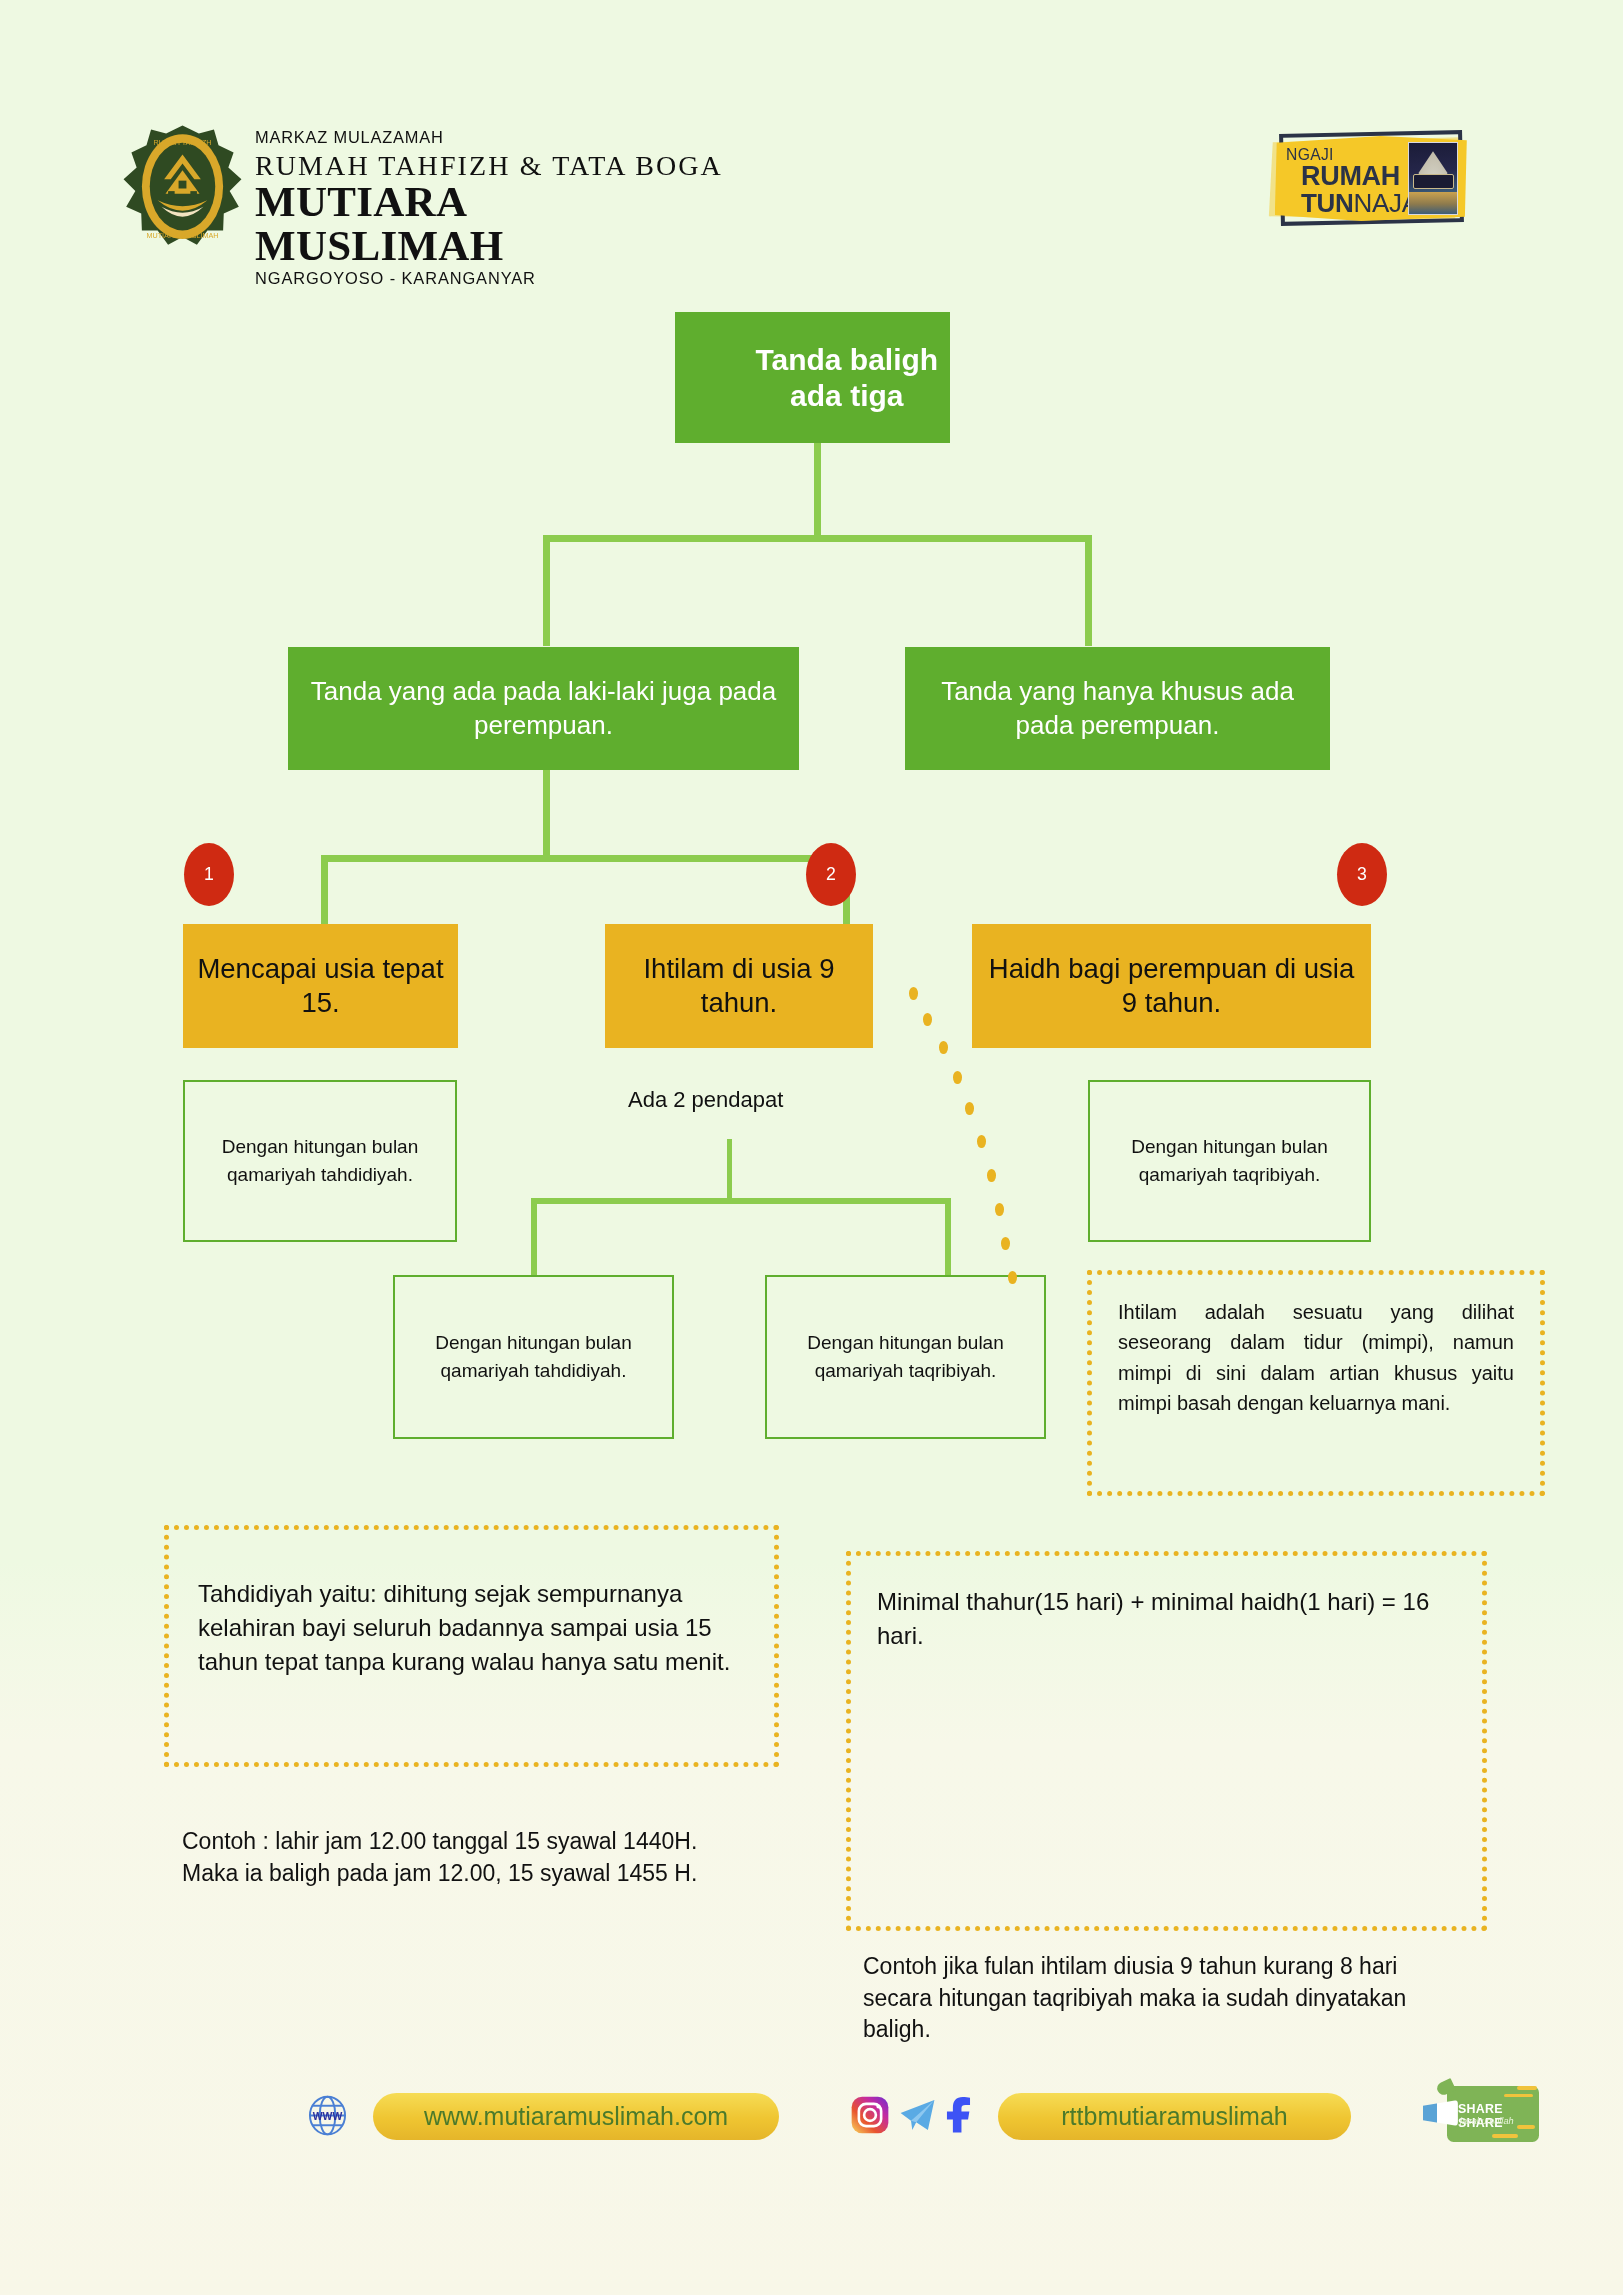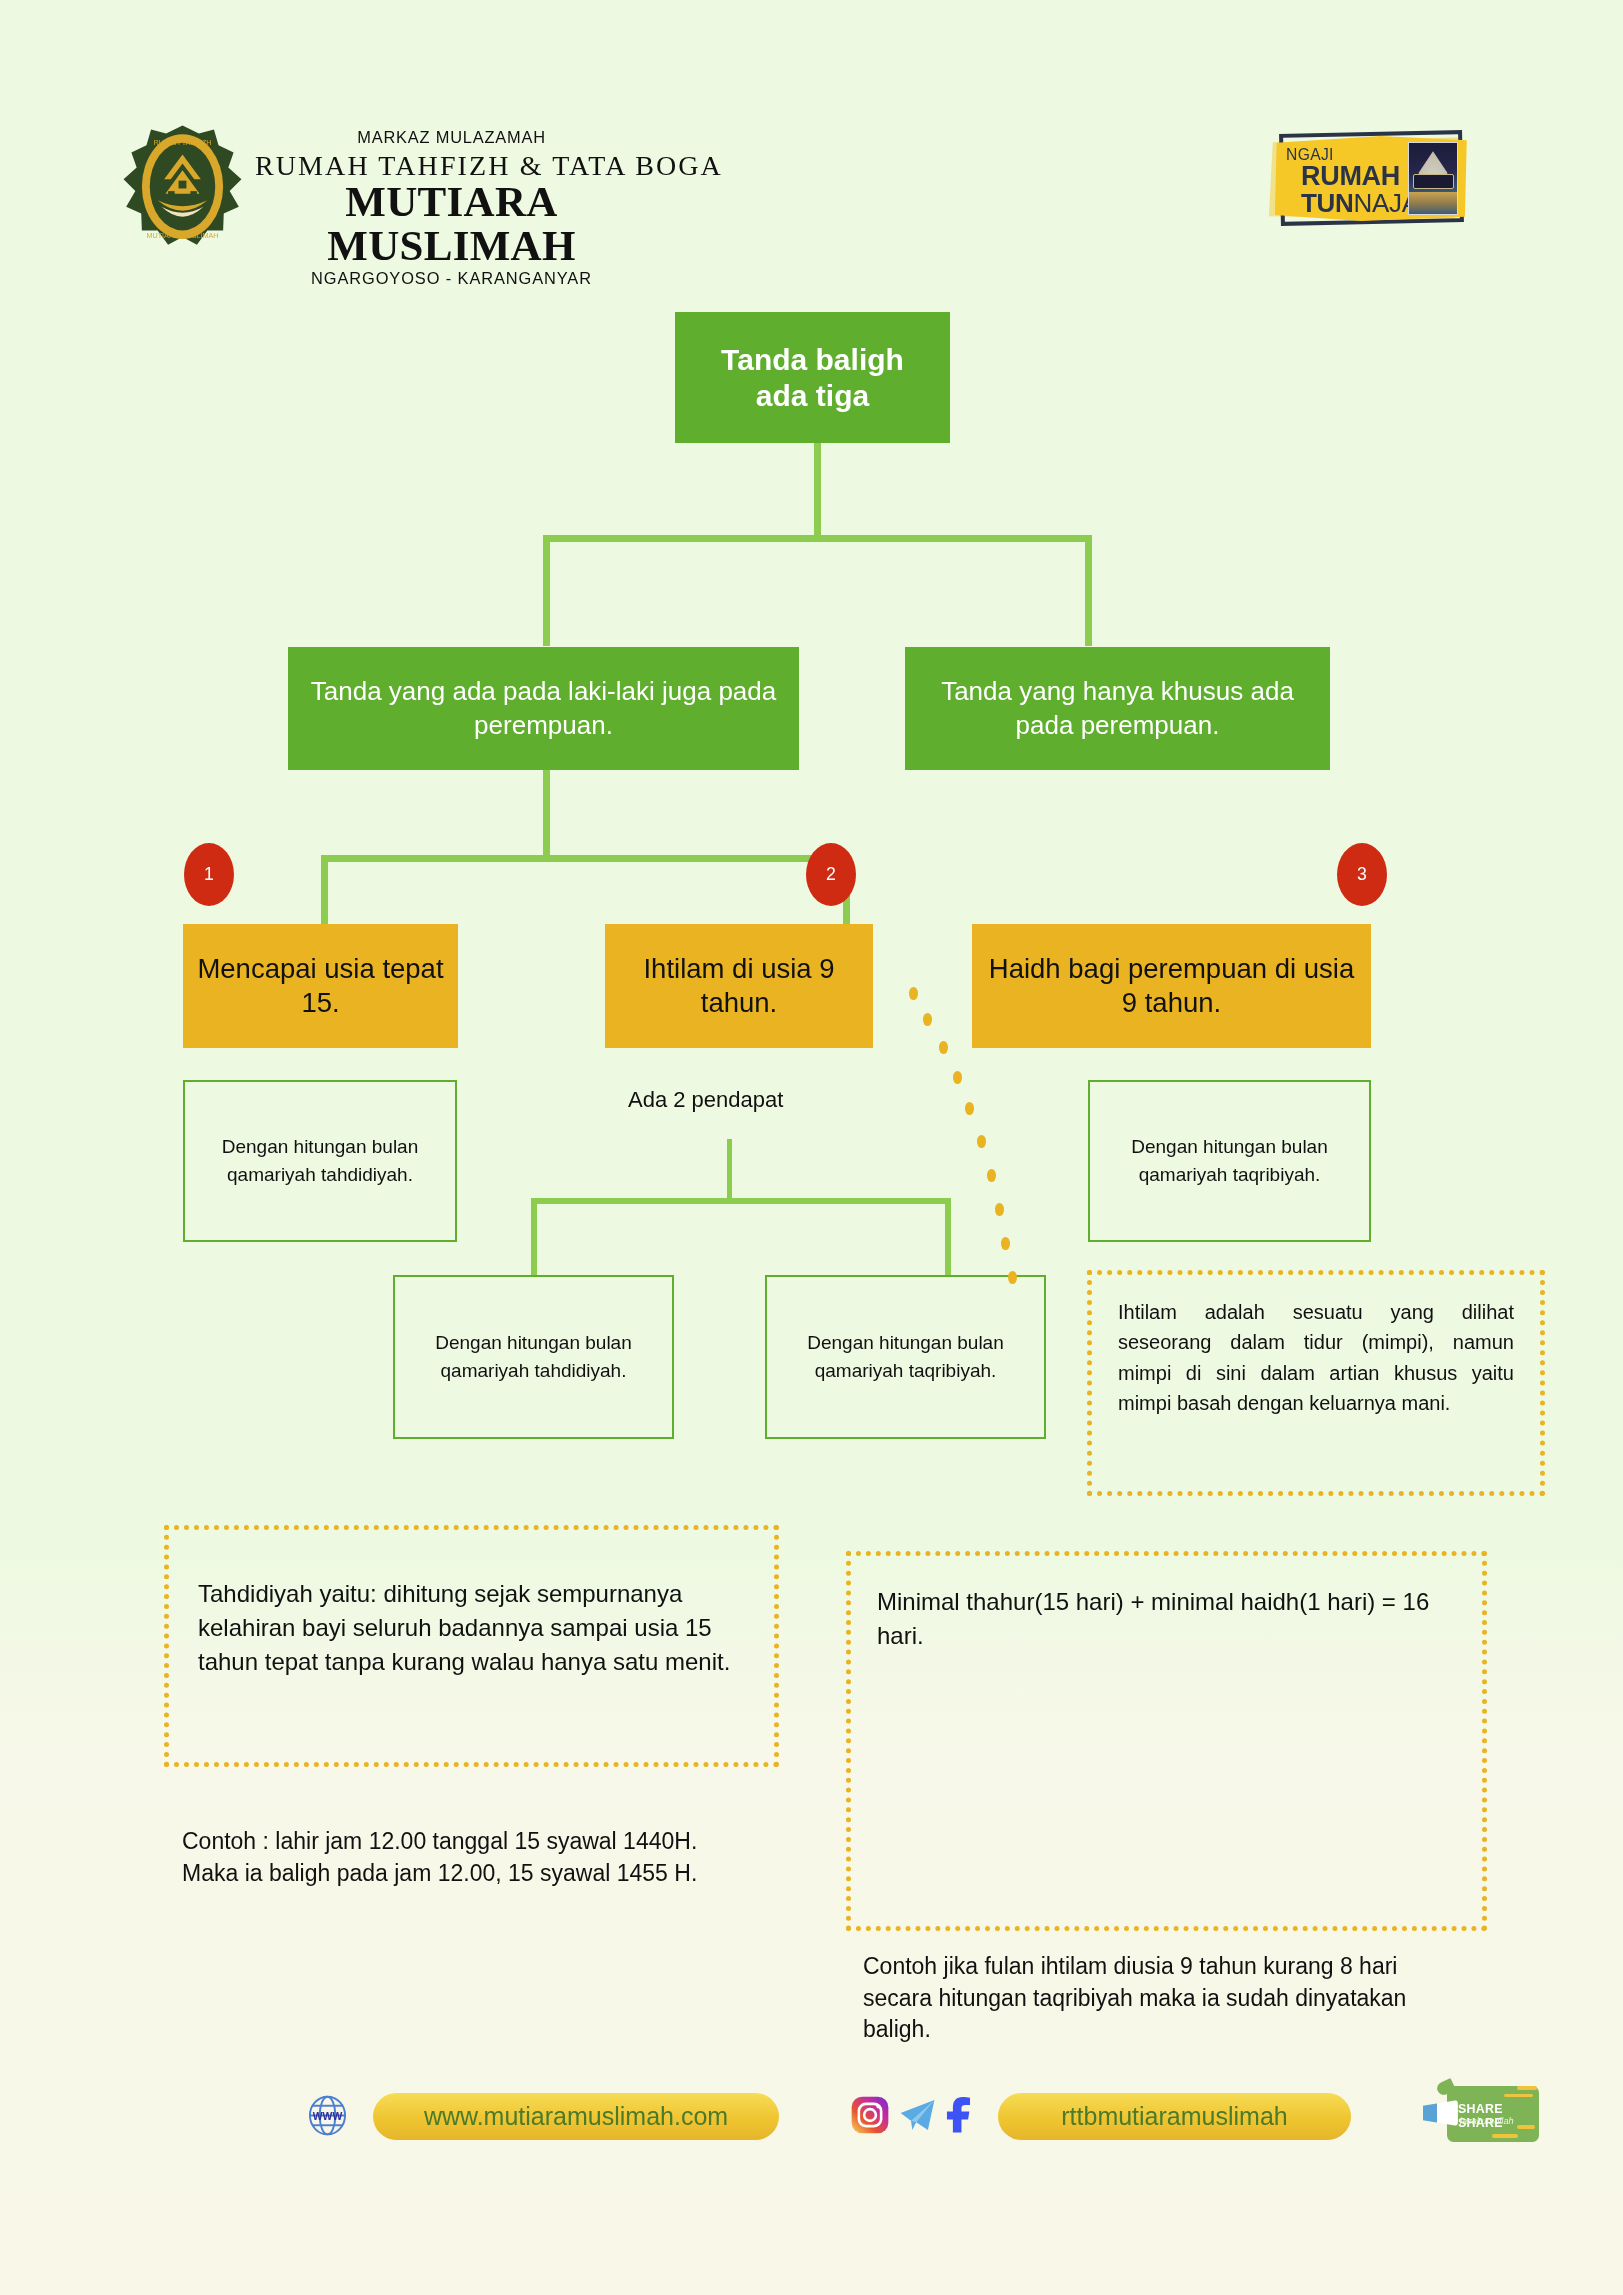--- a/index.html
+++ b/index.html
@@ -16,21 +16,21 @@
   }
 
   
   #header-logo-mark {
     position: absolute; left: 117px; top: 123px;
     width: 131px; height: 131px;
   }
   #header-logo-mark svg { width: 100%; height: 100%; display: block; }
   #brand-block {
     position: absolute; left: 255px; top: 128px;
-    width: 393px; text-align: center; color: #111;
+    width: 393px; color: #111;
   }
   #brand-markaz { font-size: 16.4px; letter-spacing: 0.8px; font-weight: 500; }
   #brand-rumah {
     font-family: "Liberation Serif", serif;
     font-size: 28px; letter-spacing: 2.1px; margin-top: 2.6px; white-space: nowrap;
   }
   #brand-mutiara {
     font-family: "Liberation Serif", serif; font-weight: bold;
     font-size: 43px; letter-spacing: 0.3px; line-height: 1.02; margin-top: -1.3px;
   }
@@ -75,21 +75,21 @@
   .sf-book .band {
     position: absolute; left: 3.9px; top: 31px; width: 41px; height: 14.4px;
     background: #1a1b33; border: 0.7px solid #c9b98a; border-radius: 2px;
   }
   .sf-book .sea {
     position: absolute; left: 0; bottom: 0; width: 100%; height: 22px;
     background: linear-gradient(180deg,#caa24f 0%, #8d7a4d 55%, #3d5d78 100%);
   }
 
   
-  .node { position: absolute; display: flex; align-items: center; justify-content: center; text-align: center; }
+  .node { position: absolute; display: flex; align-items: center; justify-content: flex-end; text-align: center; }
 
   .node-green-root {
     background: #5fae2e; color: #ffffff; font-weight: bold;
     font-size: 30px; line-height: 1.18;
   }
   .node-green {
     background: #5fae2e; color: #ffffff; font-size: 26px; line-height: 1.28;
   }
   .node-yellow {
     background: #e9b321; color: #111111; font-size: 27.5px; line-height: 1.25;

